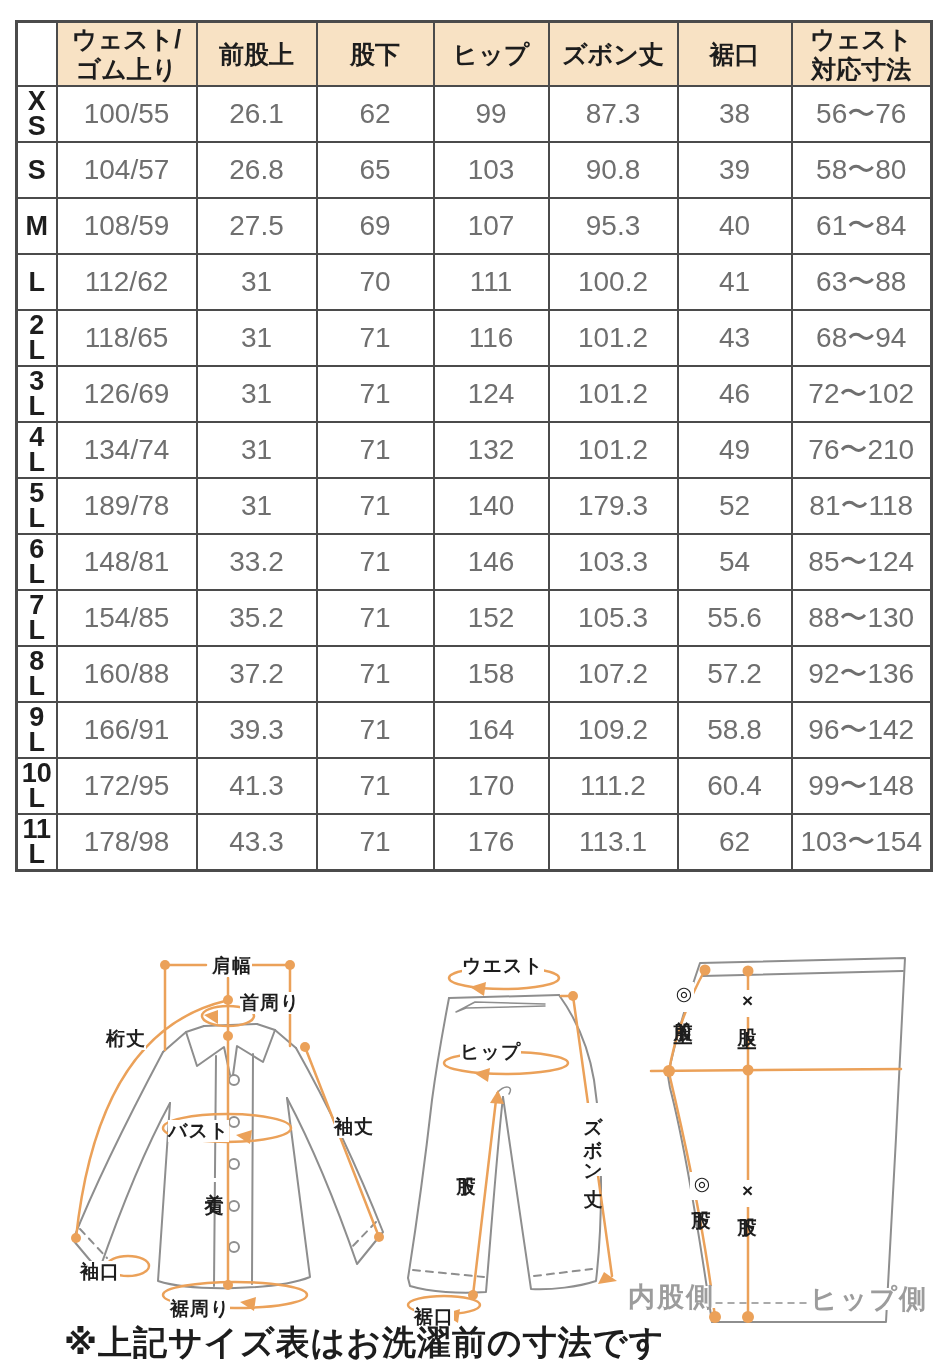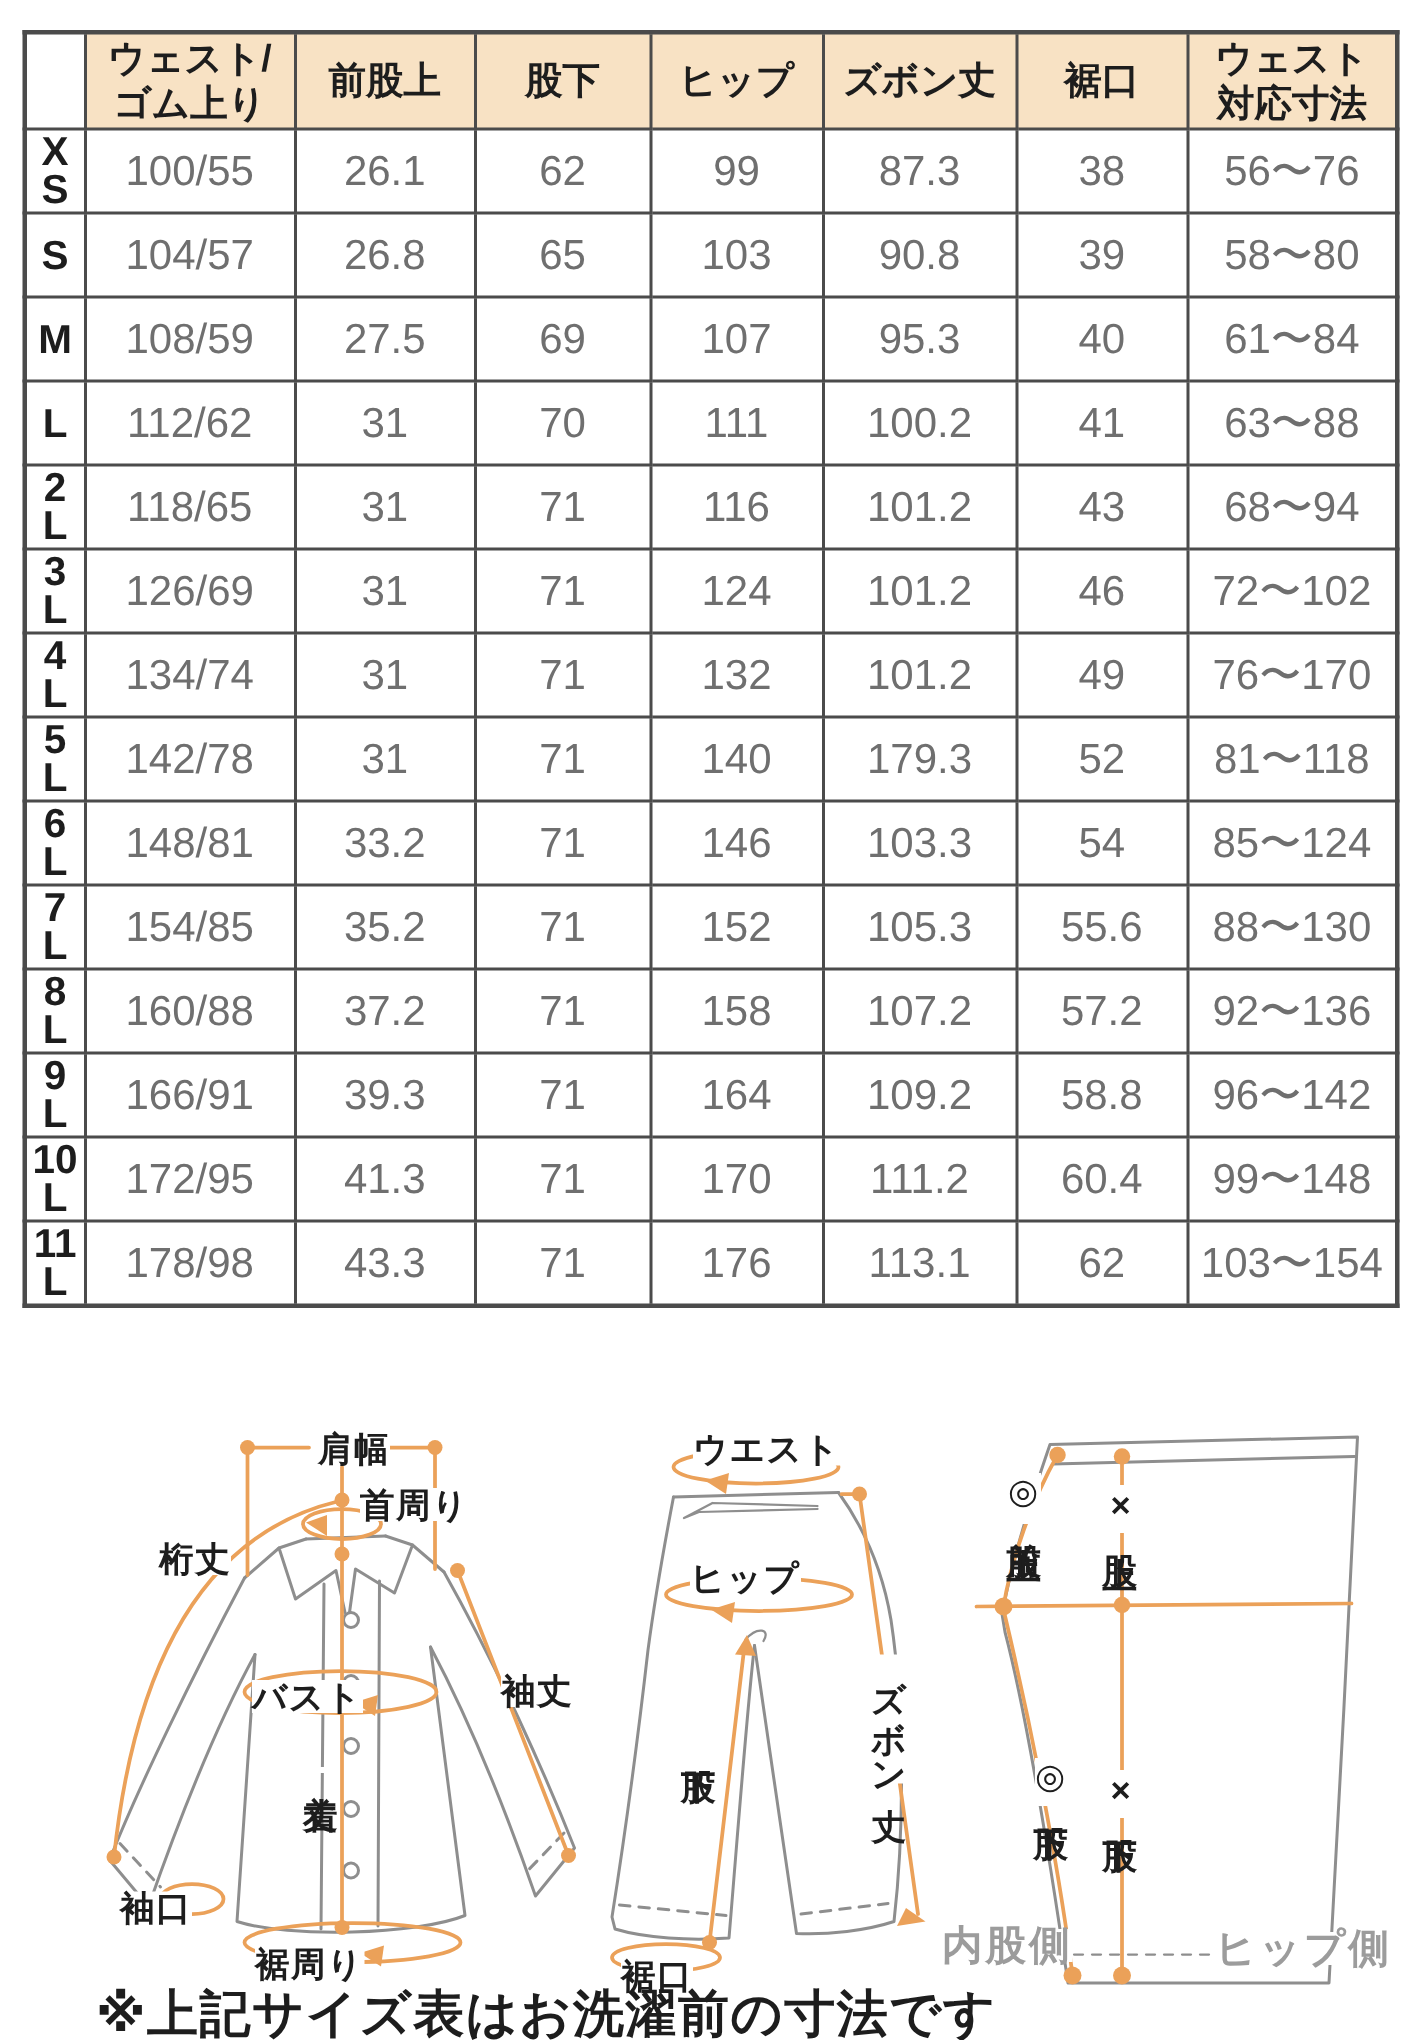--- a/index.html
+++ b/index.html
@@ -16,21 +16,21 @@
   table.size-table thead th{
     background:#f8e2c4;color:#1d1d1d;font-weight:bold;font-size:25px;line-height:30px;height:62px;}
   table.size-table thead th.corner{background:#ffffff;}
   table.size-table td{color:#6f6f6f;font-size:28px;height:54px;background:#fff;}
   table.size-table th.rowlabel{
     background:#fff;color:#1d1d1d;font-weight:bold;font-size:27px;line-height:25px;}
 
   
   .diagrams{position:absolute;left:0;top:940px;width:940px;height:420px;}
   .diagrams svg{position:absolute;left:0;top:0;}
-  .dlabel{position:absolute;font-weight:bold;font-size:23px;color:#1d1d1d;
+  .dlabel{position:absolute;font-weight:bold;font-size:19px;color:#1d1d1d;
     background:#fff;line-height:22px;letter-spacing:1px;white-space:nowrap;z-index:2;}
   .vlabel{writing-mode:vertical-rl;text-orientation:upright;letter-spacing:2px;line-height:22px;}
   .gray-label{color:#9c9c9c;font-size:27px;letter-spacing:2px;}
   .note{position:absolute;left:64px;top:380px;font-size:34px;font-weight:bold;
     color:#1d1d1d;letter-spacing:1px;z-index:2;}
 </style>
 </head>
 <body>
 
 <div class="page">
@@ -126,26 +126,26 @@
         </tr>
         <tr>
           <th class="rowlabel">4
 L</th>
           <td>134/74</td>
           <td>31</td>
           <td>71</td>
           <td>132</td>
           <td>101.2</td>
           <td>49</td>
-          <td>76〜170</td>
+          <td>76〜210</td>
         </tr>
         <tr>
           <th class="rowlabel">5
 L</th>
-          <td>142/78</td>
+          <td>189/78</td>
           <td>31</td>
           <td>71</td>
           <td>140</td>
           <td>179.3</td>
           <td>52</td>
           <td>81〜118</td>
         </tr>
         <tr>
           <th class="rowlabel">6
 L</th>

